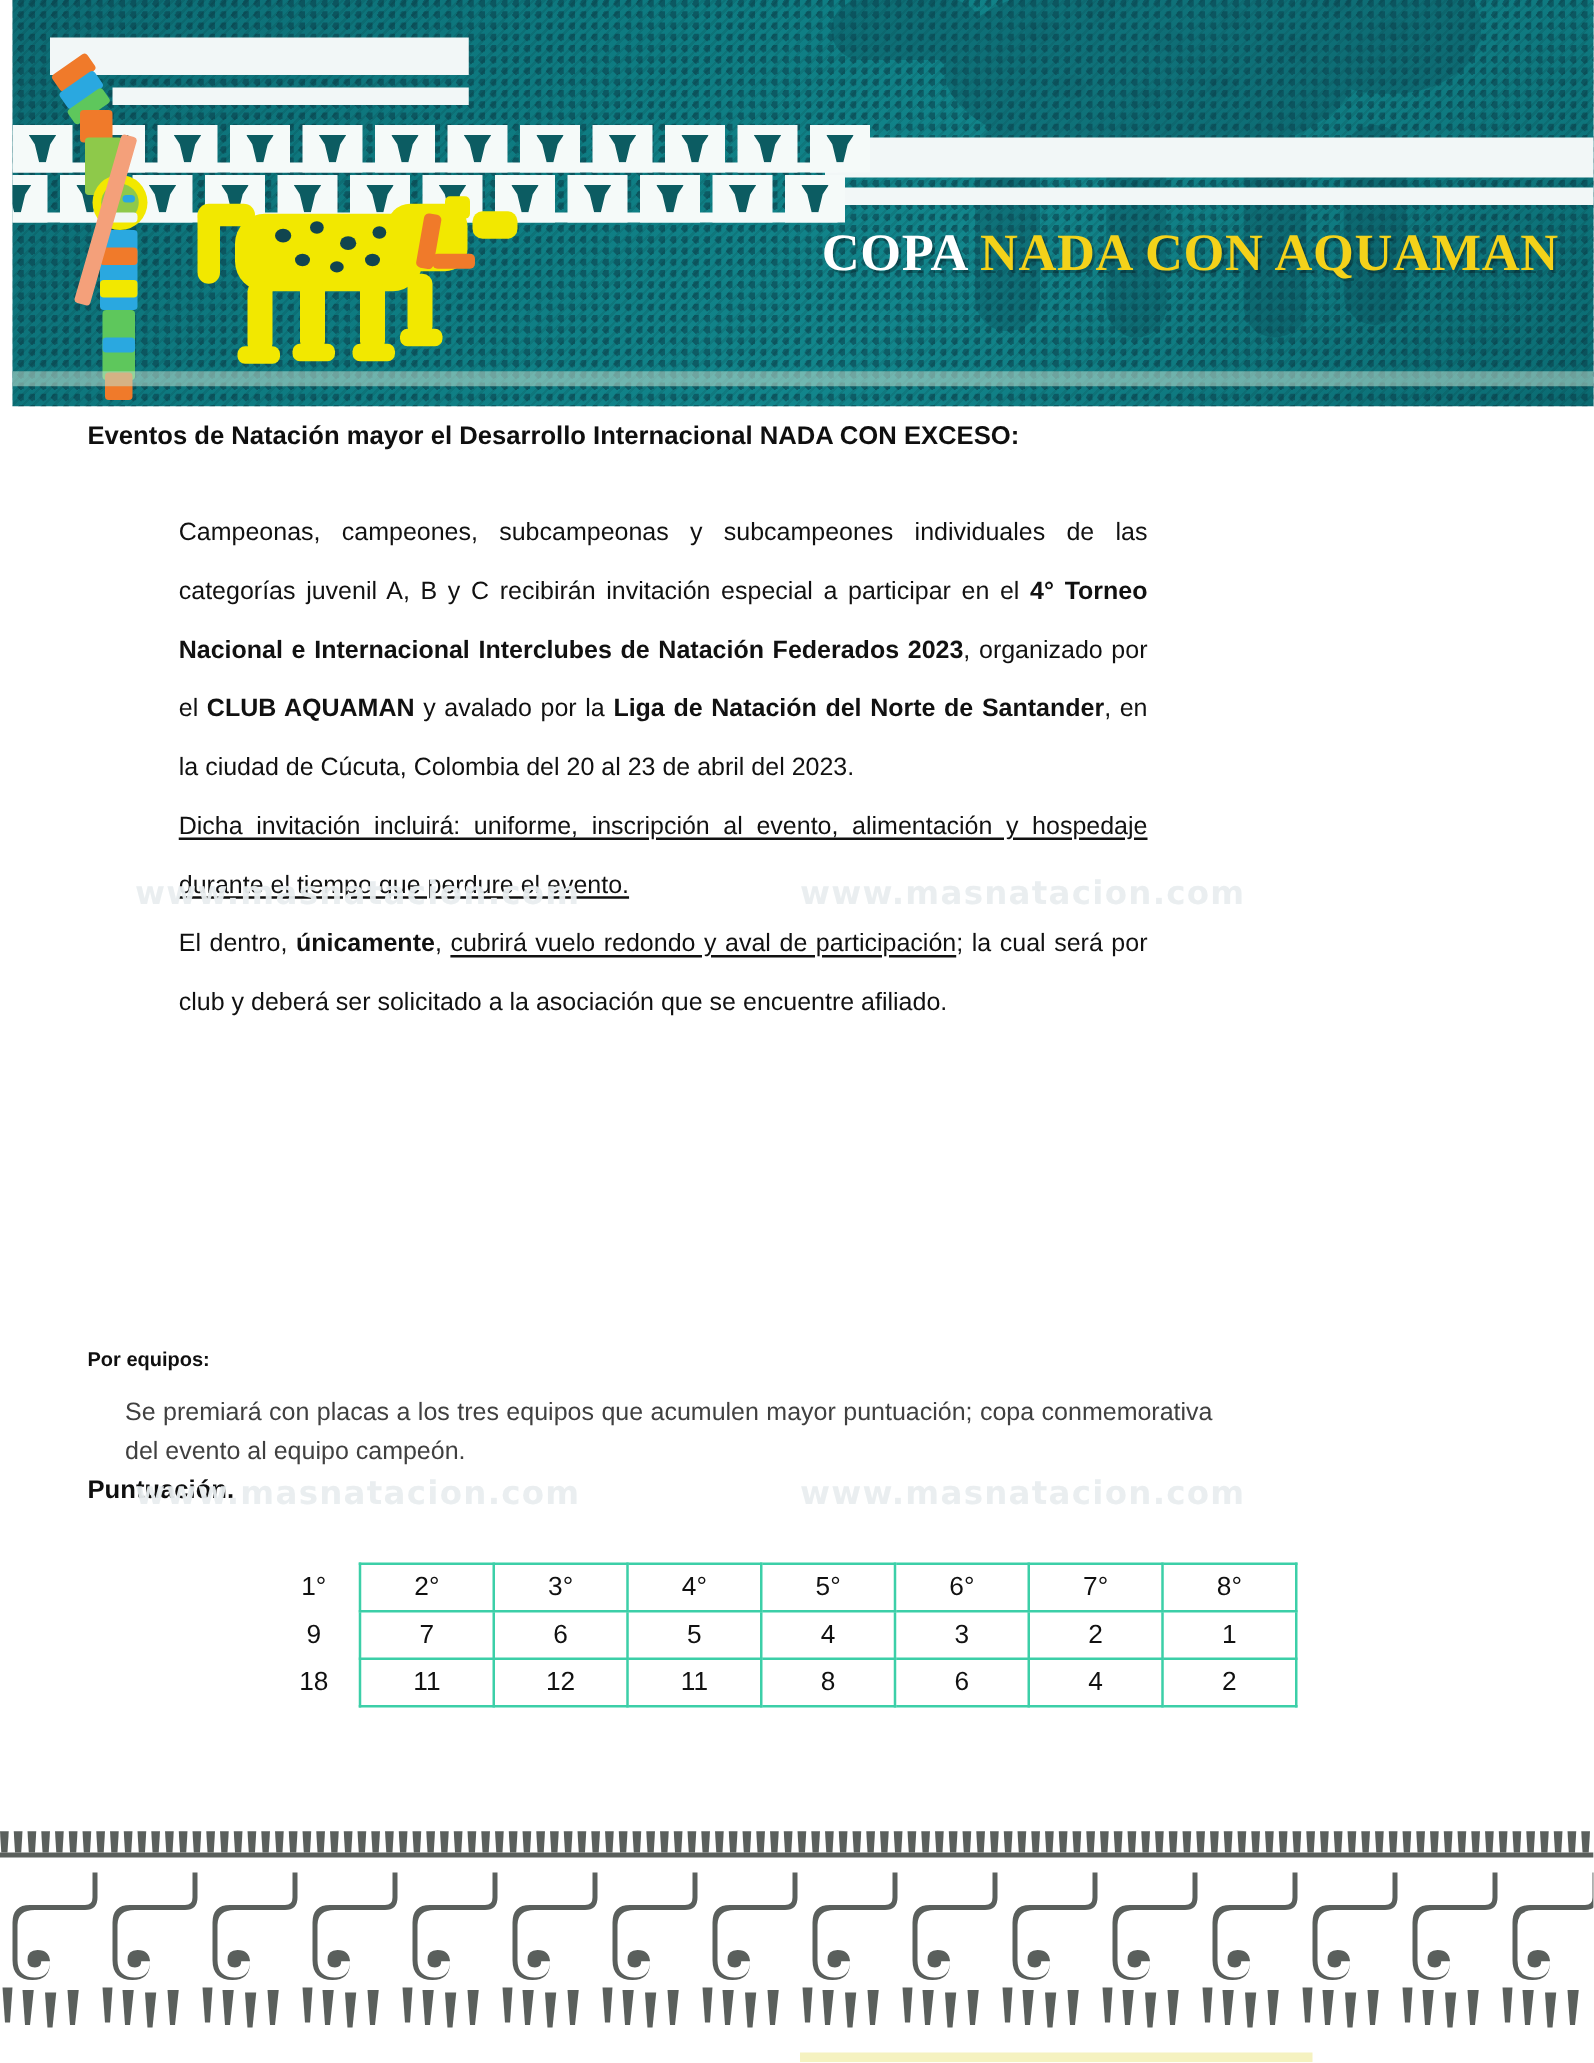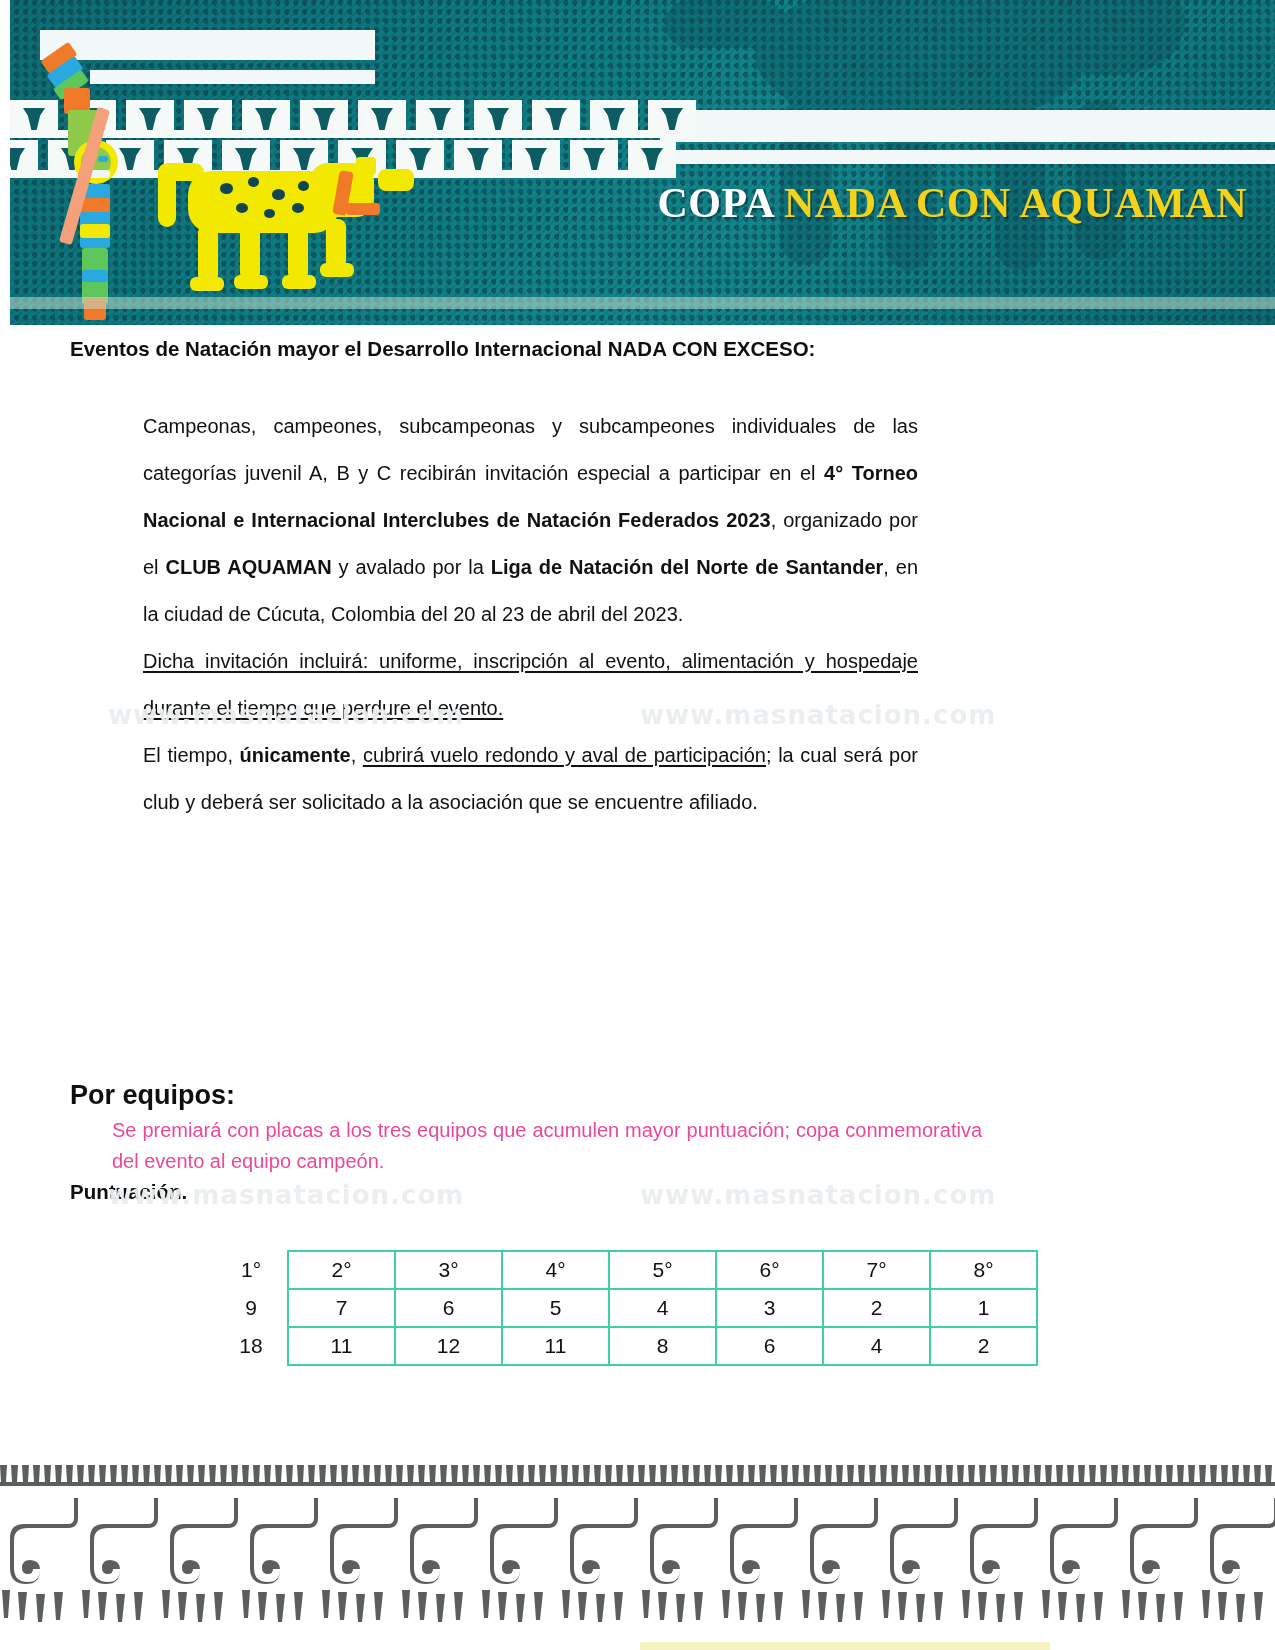--- a/index.html
+++ b/index.html
@@ -87,25 +87,25 @@
     position:absolute;left:143px;top:78px;width:775px;
     font-size:20px;color:#111;line-height:47px;
     text-align:justify;
   }
   .para-block p{margin:0 0 0 0;}
   b{font-weight:bold;}
   u{text-decoration:underline;text-underline-offset:3px;}
 
   .teams-title{
     position:absolute;left:70px;top:755px;
-    font-size:27px;font-weight:bold;color:#0f0f0f;
+    font-size:16px;font-weight:bold;color:#0f0f0f;
   }
   .teams-body{
-    position:absolute;left:112px;top:790px;width:870px;
-    font-size:20px;color:#ec4899;line-height:31px;text-align:justify;
+    position:absolute;left:100px;top:790px;width:870px;
+    font-size:20px;color:#404040;line-height:31px;text-align:justify;
   }
   .score-title{
     position:absolute;left:70px;top:855px;
     font-size:20.5px;font-weight:bold;color:#0f0f0f;
   }
 
   
   .table-wrap{position:absolute;left:215px;top:925px;}
   .pts-table{border-collapse:collapse;}
   .pts-table td{
@@ -257,21 +257,21 @@
 
 <div class="doc">
 
   <div class="lead">Eventos de Natación mayor el Desarrollo Internacional NADA CON EXCESO:</div>
 
   <div class="para-block">
     <p><span>Campeonas, campeones, subcampeonas y subcampeones individuales de las categorías juvenil A, B y C recibirán invitación especial a participar en el </span><b>4° Torneo Nacional e Internacional Interclubes de Natación Federados 2023</b><span>, organizado por el </span><b>CLUB AQUAMAN</b><span> y avalado por la </span><b>Liga de Natación del Norte de Santander</b><span>, en la ciudad de Cúcuta, Colombia del 20 al 23 de abril del 2023.</span></p>
 
     <p><u>Dicha invitación incluirá: uniforme, inscripción al evento, alimentación y hospedaje durante el tiempo que perdure el evento.</u></p>
 
-    <p><span>El tiempo, </span><b>únicamente</b><span>, </span><u>cubrirá vuelo redondo y aval de participación</u><span>; la cual será por club y deberá ser solicitado a la asociación que se encuentre afiliado.</span></p>
+    <p><span>El dentro, </span><b>únicamente</b><span>, </span><u>cubrirá vuelo redondo y aval de participación</u><span>; la cual será por club y deberá ser solicitado a la asociación que se encuentre afiliado.</span></p>
 
   </div>
 
   <div class="teams-title">Por equipos:</div>
   <div class="teams-body">Se premiará con placas a los tres equipos que acumulen mayor puntuación; copa conmemorativa del evento al equipo campeón.</div>
   <div class="score-title">Puntuación.</div>
 
   <div class="table-wrap">
     <table class="pts-table">
       <tbody>

